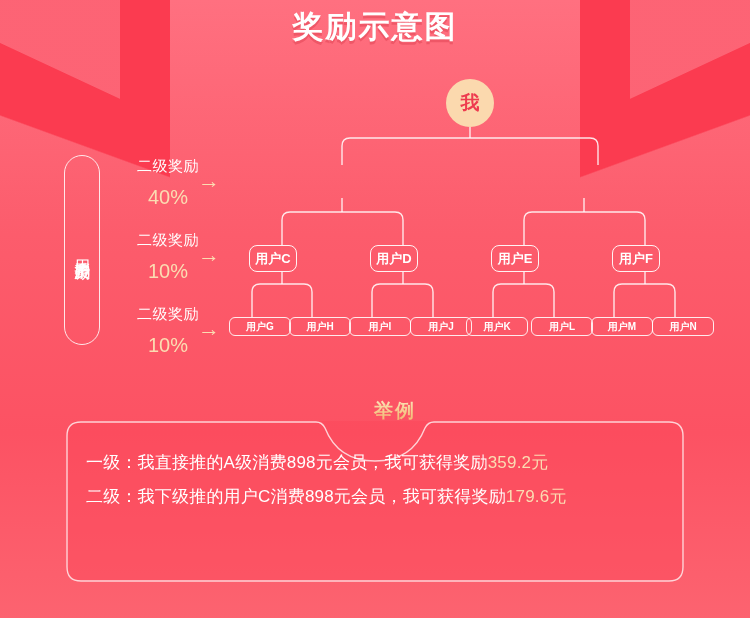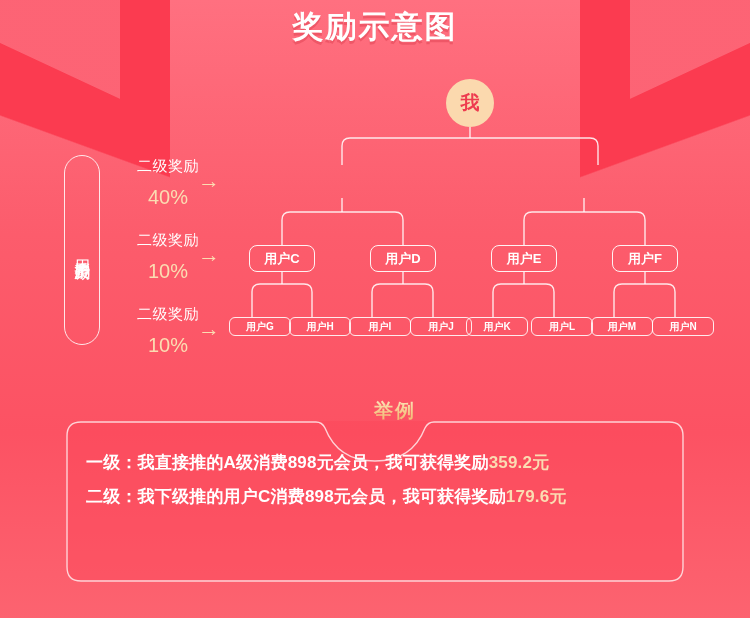--- a/index.html
+++ b/index.html
@@ -126,21 +126,21 @@
   }
   .node-l1 {
     width: 97px; height: 33px;
     border-radius: 9px;
     background: #FBD9AE;
     color: #EE3B4F;
     font-size: 17px;
     font-weight: bold;
   }
   .node-l2 {
-    width: 66px; height: 27px;
+    width: 48px; height: 27px;
     border-radius: 8px;
     border: 1.4px solid rgba(255,255,255,.92);
     color: #FFFFFF;
     font-size: 13px;
     font-weight: bold;
   }
   .node-l3 {
     width: 62px; height: 19px;
     border-radius: 6px;
     border: 1.2px solid rgba(255,255,255,.88);
@@ -178,21 +178,20 @@
     background-clip: text;
     color: transparent;
     margin-left: 20px;
     -webkit-text-fill-color: transparent;
   }
   #example-lines {
     position: absolute;
     left: 86px;
     top: 446px;
     width: 580px;
-    font-weight: bold;
   }
   .ex-line {
     color: #FFFFFF;
     font-size: 17px;
     letter-spacing: .2px;
     line-height: 34px;
     white-space: nowrap;
   }
   .ex-line .amt { color: #FBDCB2; }
 </style>

